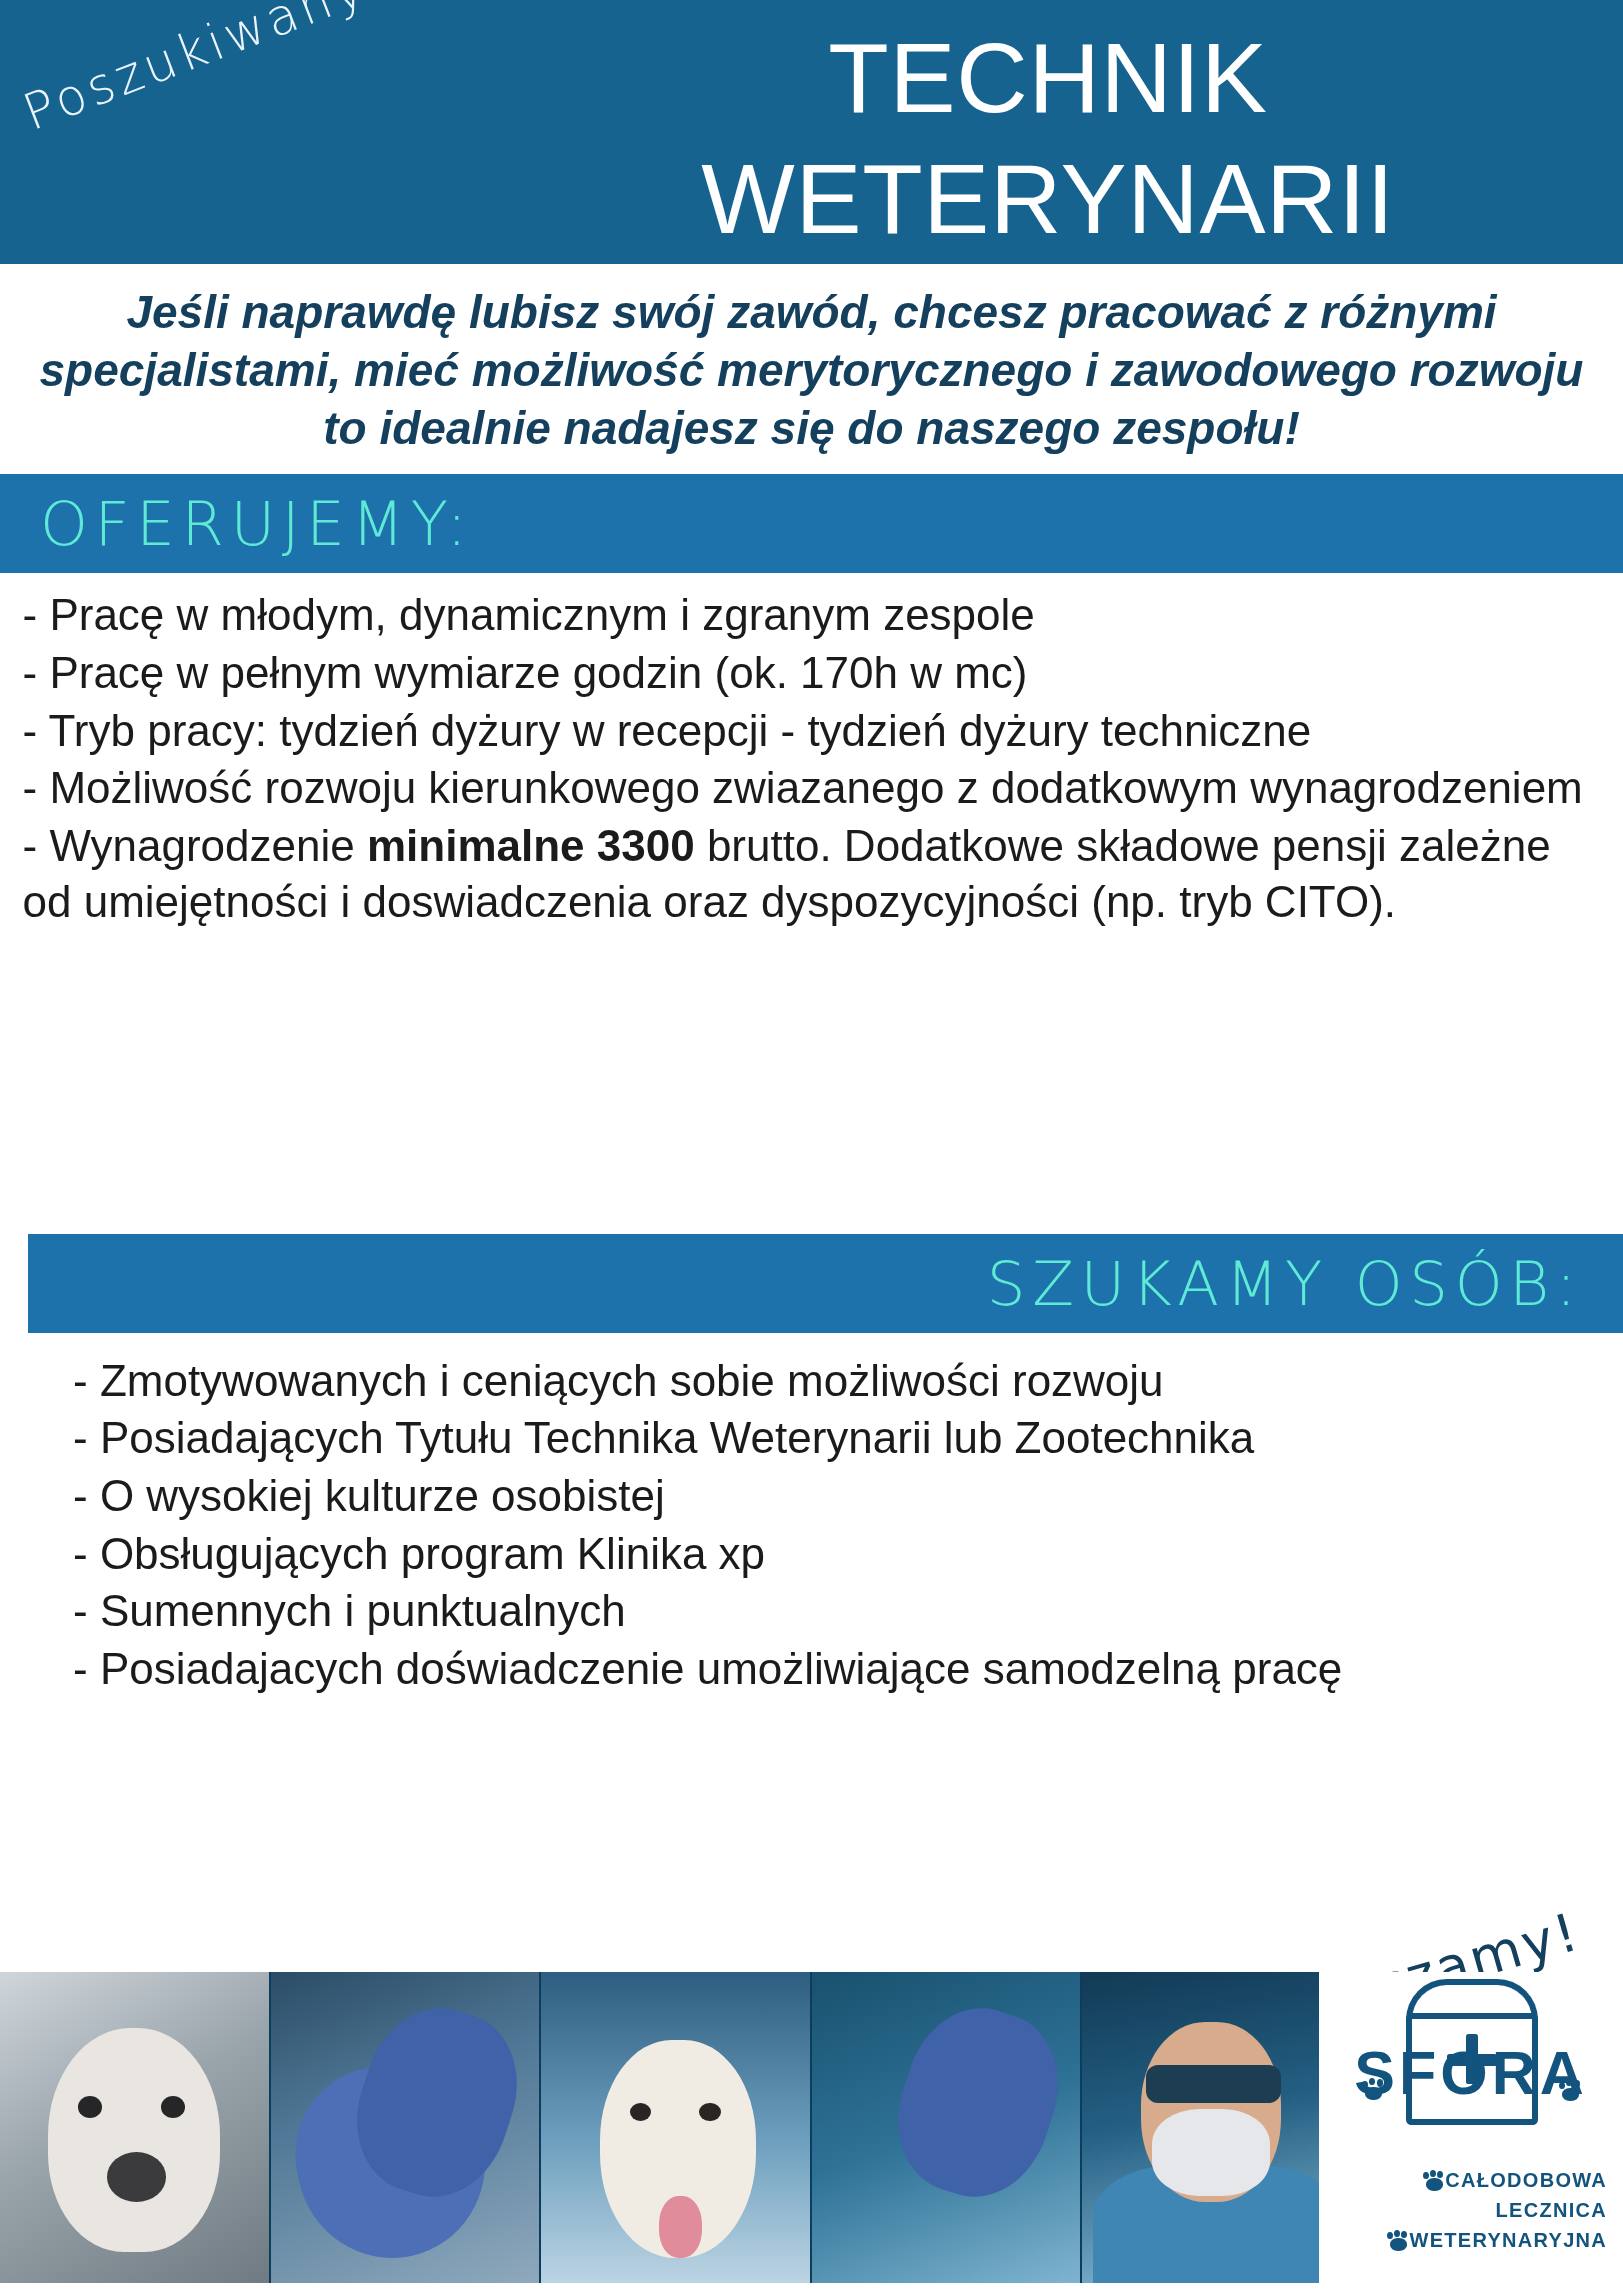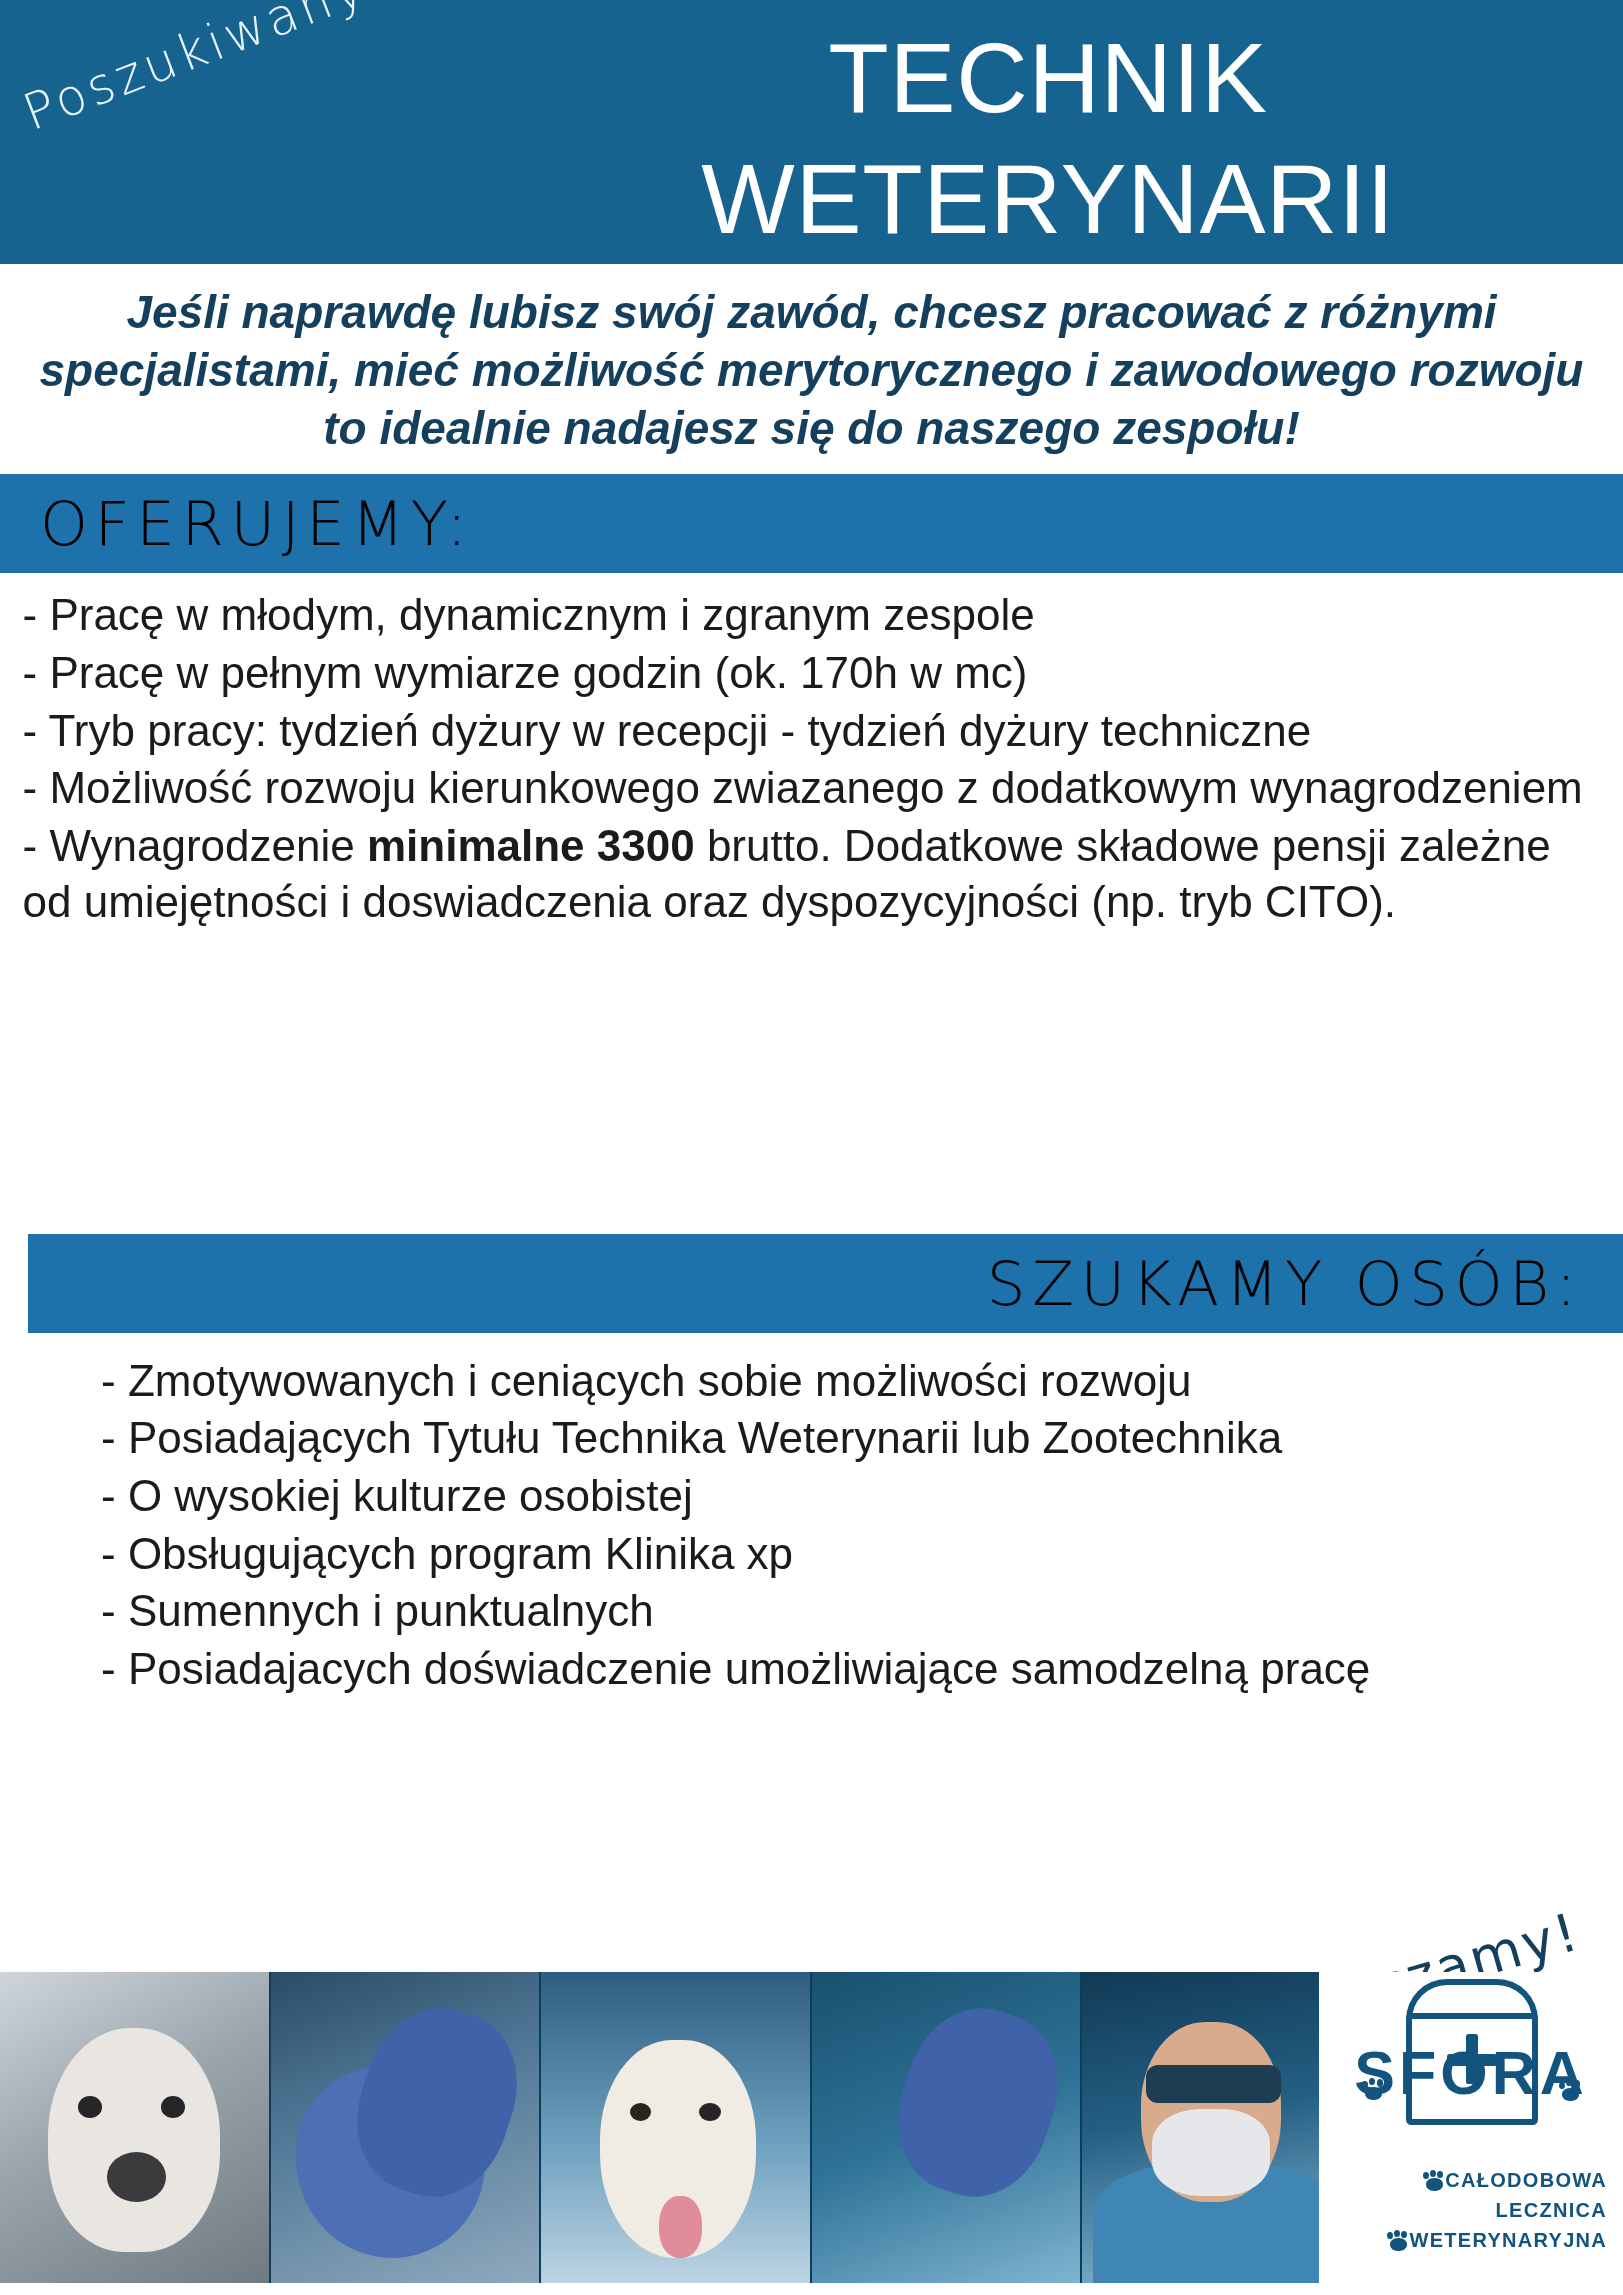--- a/index.html
+++ b/index.html
@@ -59,21 +59,21 @@
     color: #14405e;
     font-style: italic;
     font-weight: bold;
     font-size: 46px;
     line-height: 1.26;
   }
 
   
   .bar {
     background: #1d72ab;
-    color: #000000;
+    color: #5eead4;
     height: 99px;
     display: flex;
     align-items: center;
     font-family: "DejaVu Sans", sans-serif;
     font-weight: 300;
     font-size: 61px;
     letter-spacing: 6.6px;
   }
   .bar.left { justify-content: flex-start; padding-left: 40px; }
   .bar.right { justify-content: flex-end; padding-right: 40px; margin-left: 28px; }
@@ -83,21 +83,21 @@
     color: #1b1b1b;
     font-size: 44px;
     line-height: 1.28;
     padding: 14.5px 26.4px 6.6px 22.5px;
   }
   .list-block.indent { padding-left: 73px; padding-top: 20px; }
   .list-block p { margin: 0 0 1.3px 0; }
   .list-block b { font-weight: bold; }
 
   .offer-block { height: 661px; }
-  .seek-block { position: relative; height: 648px; margin-left: 28px; }
+  .seek-block { position: relative; height: 648px; }
 
   
   .invite {
     position: absolute;
     right: 36px;
     bottom: 18.5px;
     transform: rotate(-16deg);
     transform-origin: right bottom;
     font-family: "DejaVu Sans", sans-serif;
     font-size: 53px;

